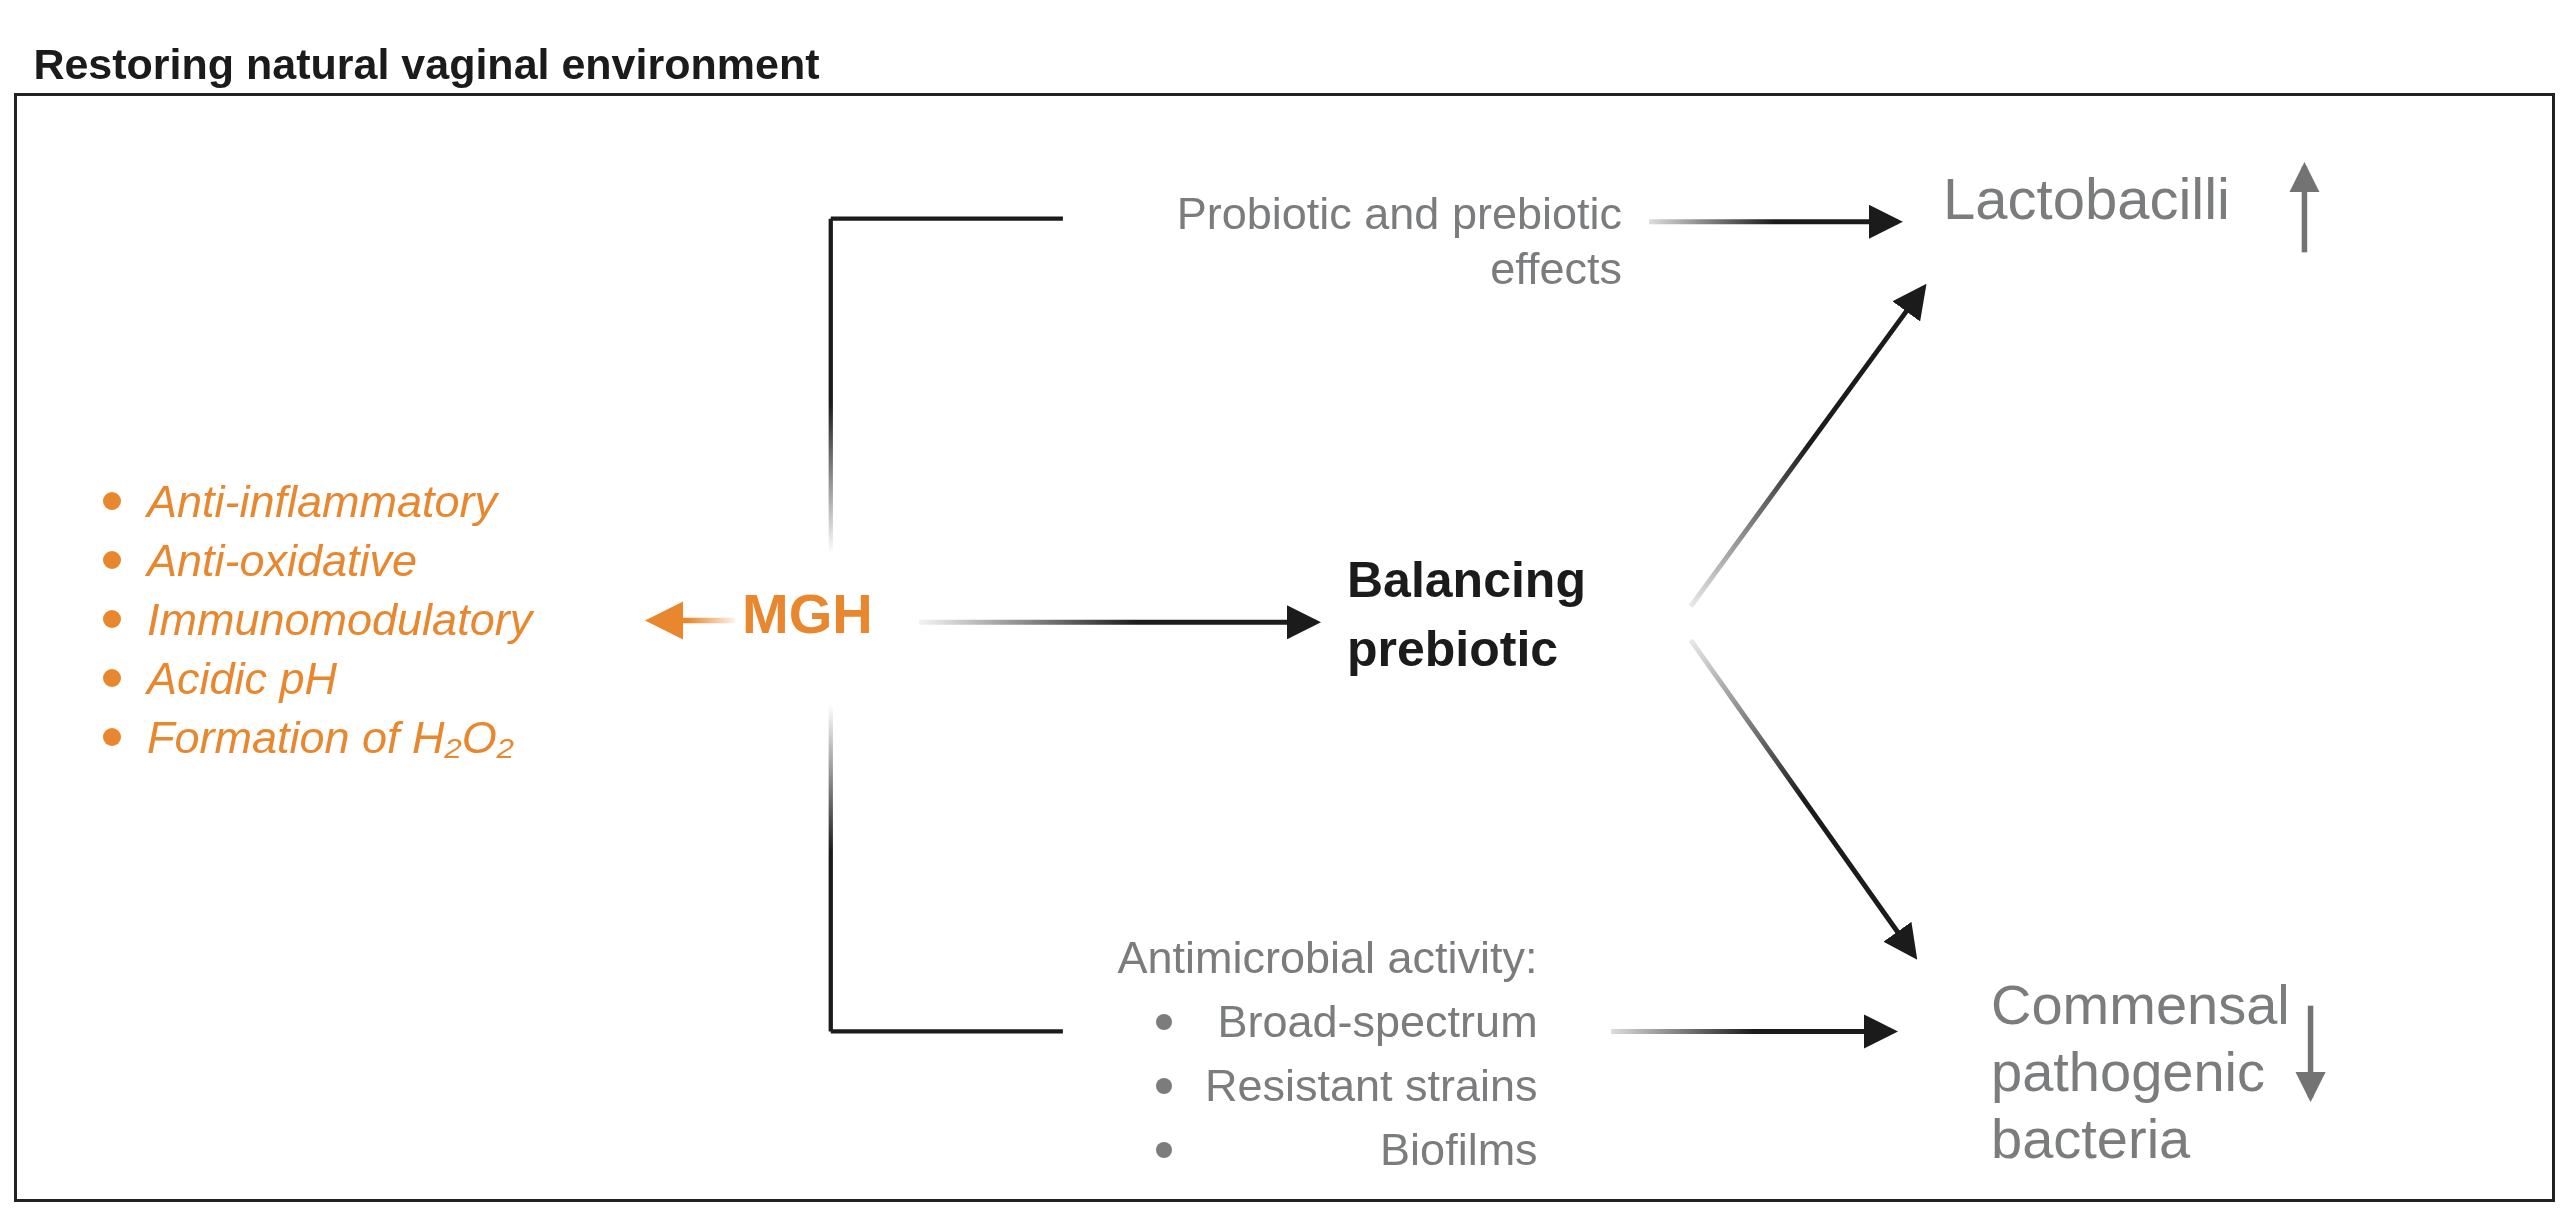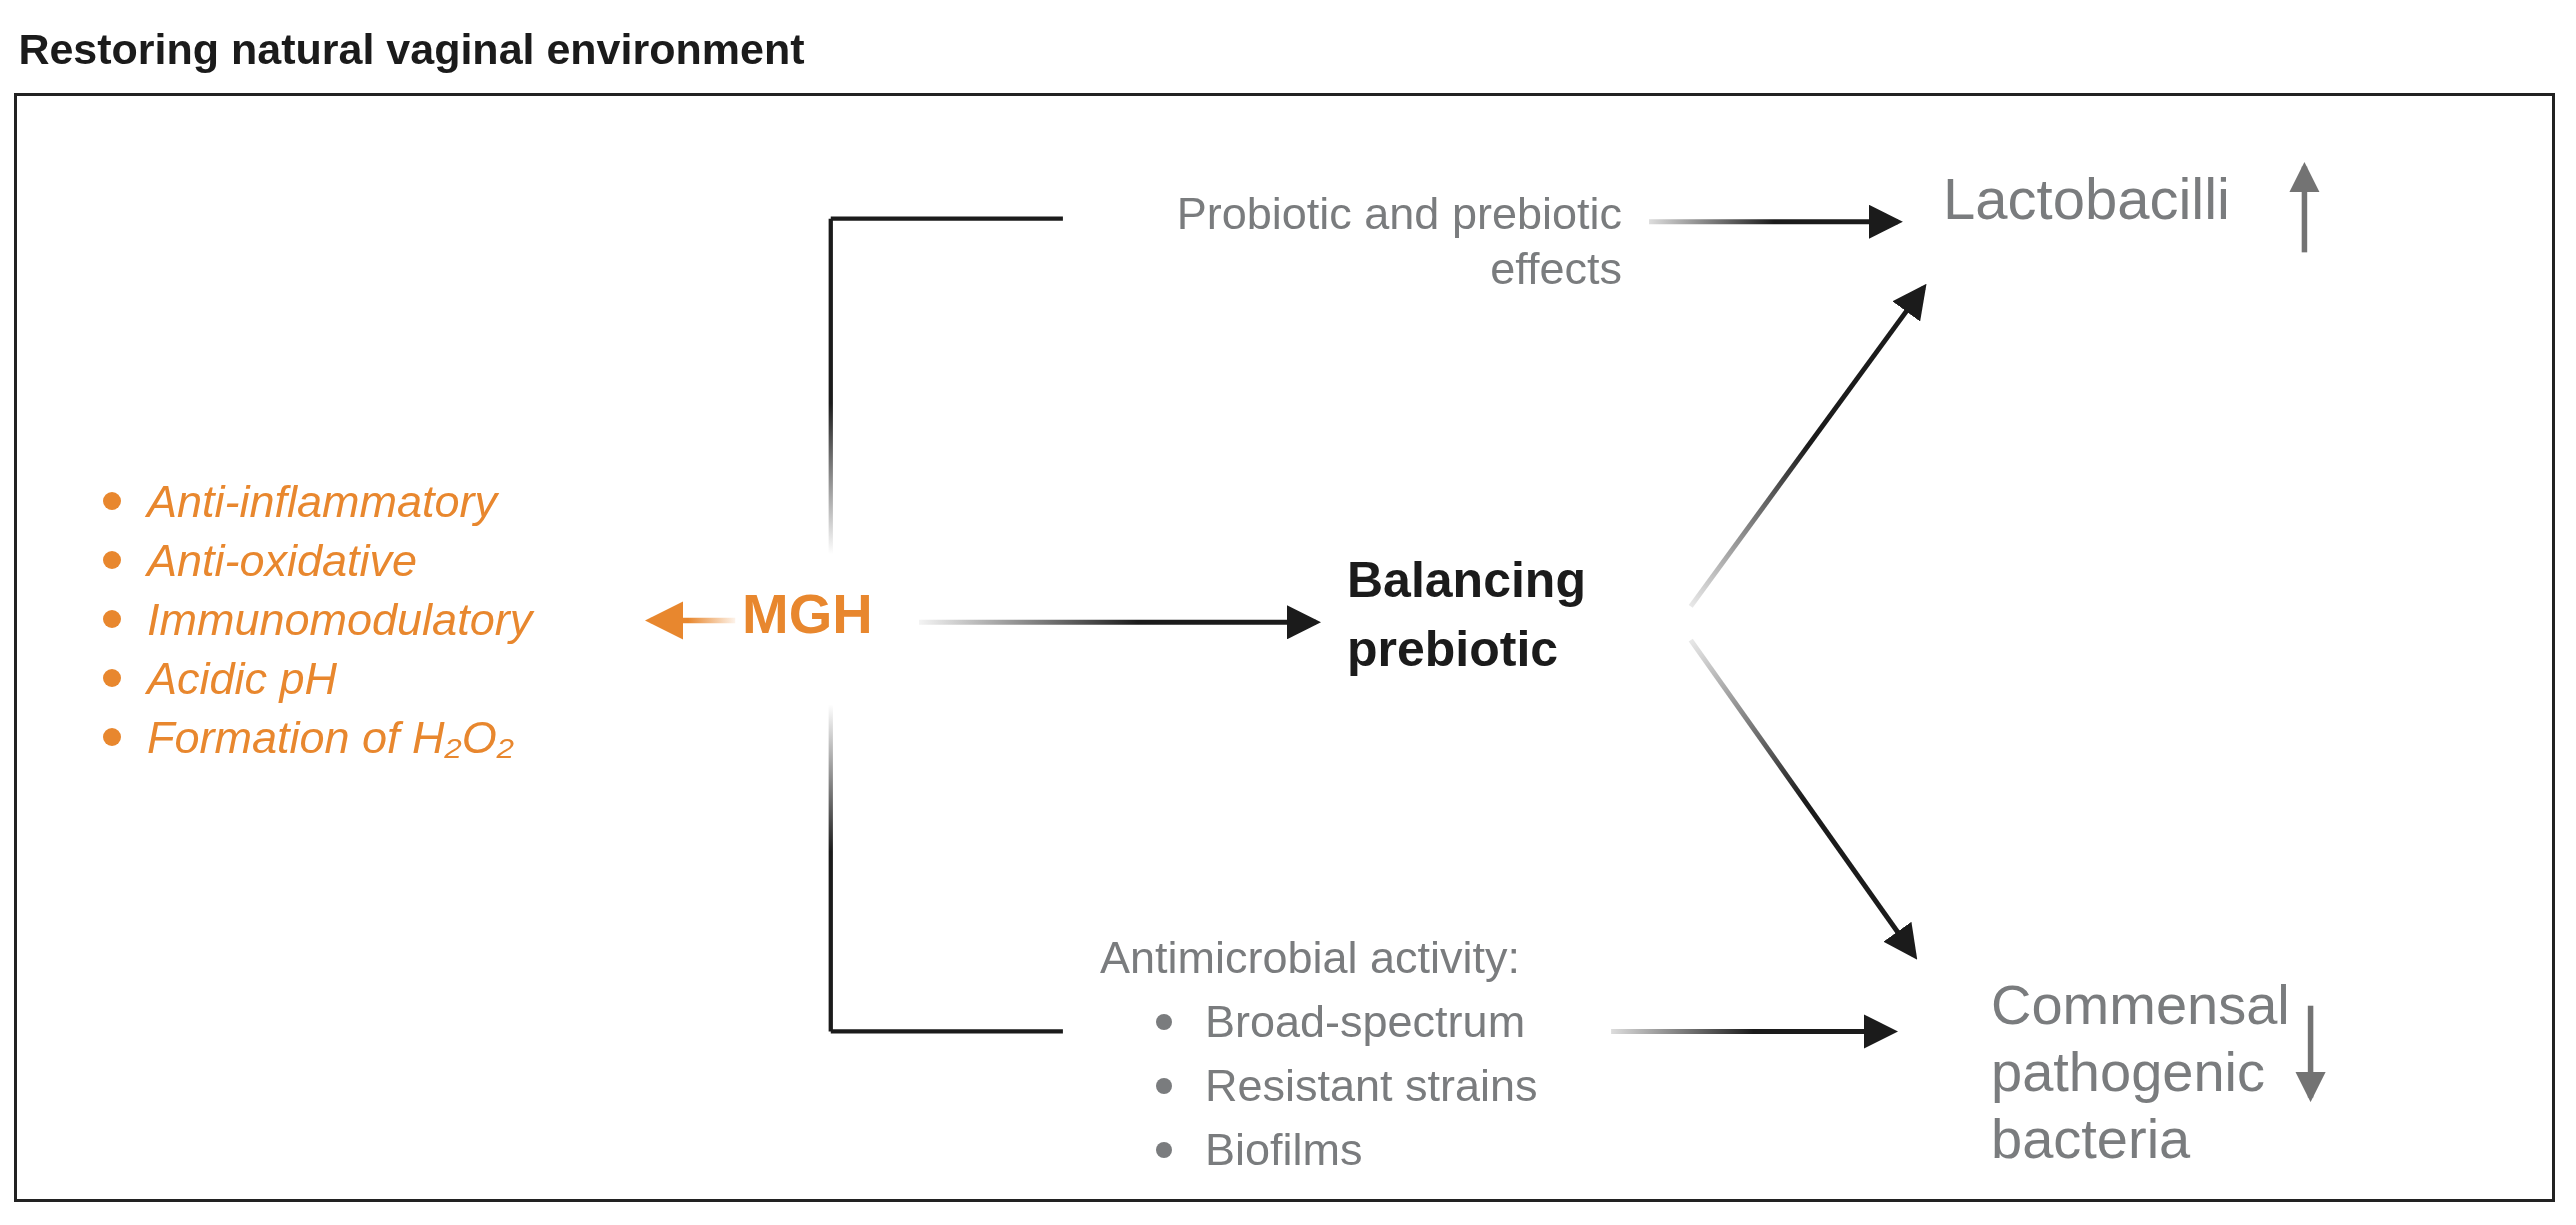--- a/index.html
+++ b/index.html
@@ -8,21 +8,21 @@
     width:2576px;height:1225px;
     background:#ffffff;
     font-family:"Liberation Sans","DejaVu Sans",sans-serif;
     overflow:hidden;
     --orange:#E8872E;
     --gray:#7A7C7E;
     --dark:#1B1B1B;
     --arrow_gray:#737373;
   }
   .page-title{
-    position:absolute;left:18.4px;top:24.5px;margin:0;
+    position:absolute;left:18.4px;top:24.5px;margin:15px;
     font-size:43px;font-weight:bold;color:var(--dark);
     letter-spacing:0px;
   }
   .frame{
     position:absolute;left:13.5px;top:93px;
     width:2541px;height:1109px;
     border:3.7px solid #222222;box-sizing:border-box;
     background:transparent;
   }
   svg.overlay{position:absolute;left:0;top:0;width:2576px;height:1225px;pointer-events:none;}
@@ -59,21 +59,21 @@
   }
 
   .commensal-label{
     position:absolute;left:1947px;top:971px;width:355px;
     font-size:56px;line-height:67px;color:var(--gray);margin-left:44px;
   }
 
   
   .anti-block{
     position:absolute;left:1100px;top:926px;
-    font-size:45px;line-height:64px;color:var(--gray);
+    font-size:45px;line-height:64px;color:var(--gray);text-align:right;
   }
   .anti-heading{white-space:nowrap;}
   .anti-list{margin:0;padding:0;list-style:none;}
   .anti-list li{position:relative;padding-left:105px;white-space:nowrap;}
   .anti-list .dot{
     position:absolute;left:56px;top:24px;width:16px;height:16px;border-radius:50%;
     background:var(--gray);
   }
 </style>
 </head>

